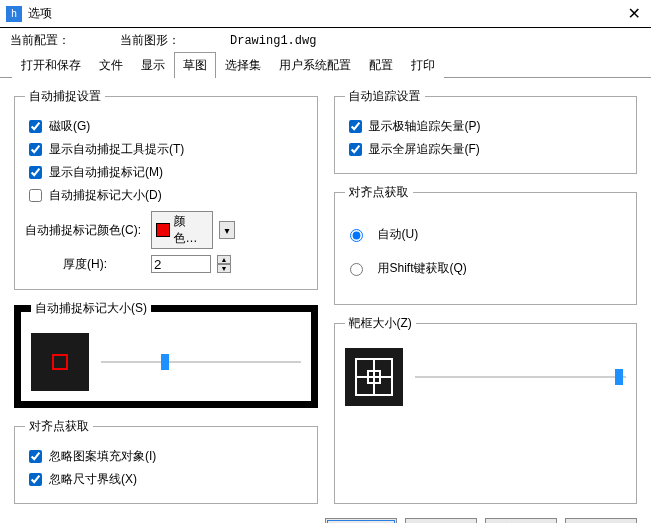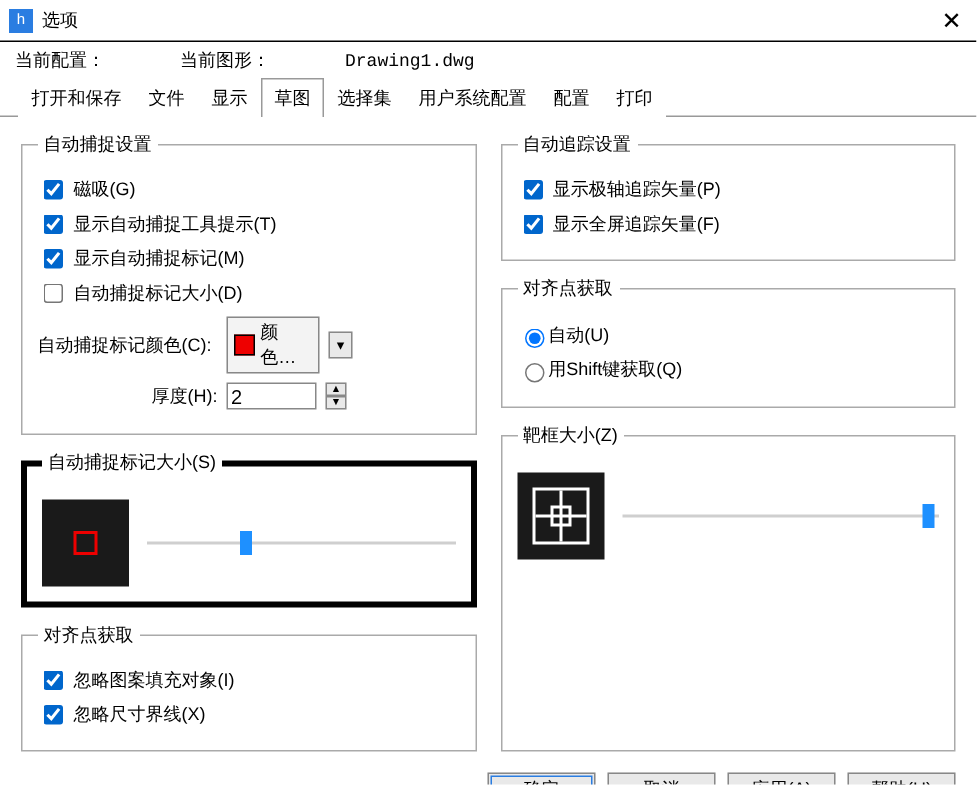--- a/index.html
+++ b/index.html
@@ -63,28 +63,28 @@
     padding: 10px 14px 0 14px;
     display: flex;
     gap: 16px;
   }
   .col { flex: 1; display: flex; flex-direction: column; gap: 10px; }
   fieldset {
     border: 1px solid #aaa;
     padding: 8px 10px 10px 10px;
     margin: 0;
   }
-  fieldset.highlight { border: 4px solid #000000; }
+  fieldset.highlight { border: 7px solid #000000; }
   legend { padding: 0 4px; }
   .chk { display: flex; align-items: center; gap: 4px; margin: 4px 0; }
   .chk input { accent-color: #0066cc; }
-  .rad { display: flex; align-items: center; gap: 0; margin: 6px 0; }
+  .rad { display: flex; align-items: flex-start; gap: 12px; margin: 17px 0; }
   .row-inline { display:flex; align-items:center; gap:6px; margin:6px 0;}
   .row-inline .lbl { min-width: 120px; text-align:left;}
-  .row-inline .lbl.right { text-align:right; flex:0 0 120px;}
+  .row-inline .lbl.right { text-align:center; flex:0 0 120px;}
   .color-btn {
     display: inline-flex; align-items: center;
     border: 1px solid #888; background:#f3f3f3;
     padding: 1px 4px; cursor:pointer; width:62px;
   }
   .color-swatch { width:14px; height:14px; background:#e00; border:1px solid #000; margin-right:4px;}
   .dd-btn { width:16px; height:18px; border:1px solid #888; background:#e9e9e9; display:flex;align-items:center;justify-content:center; cursor:pointer;}
   .dd-btn:after{content:"▾"; font-size:10px;}
   .num-input { width:60px; height:18px; border:1px solid #888; padding:0 2px; }
   .spin {display:inline-flex; flex-direction:column;}

